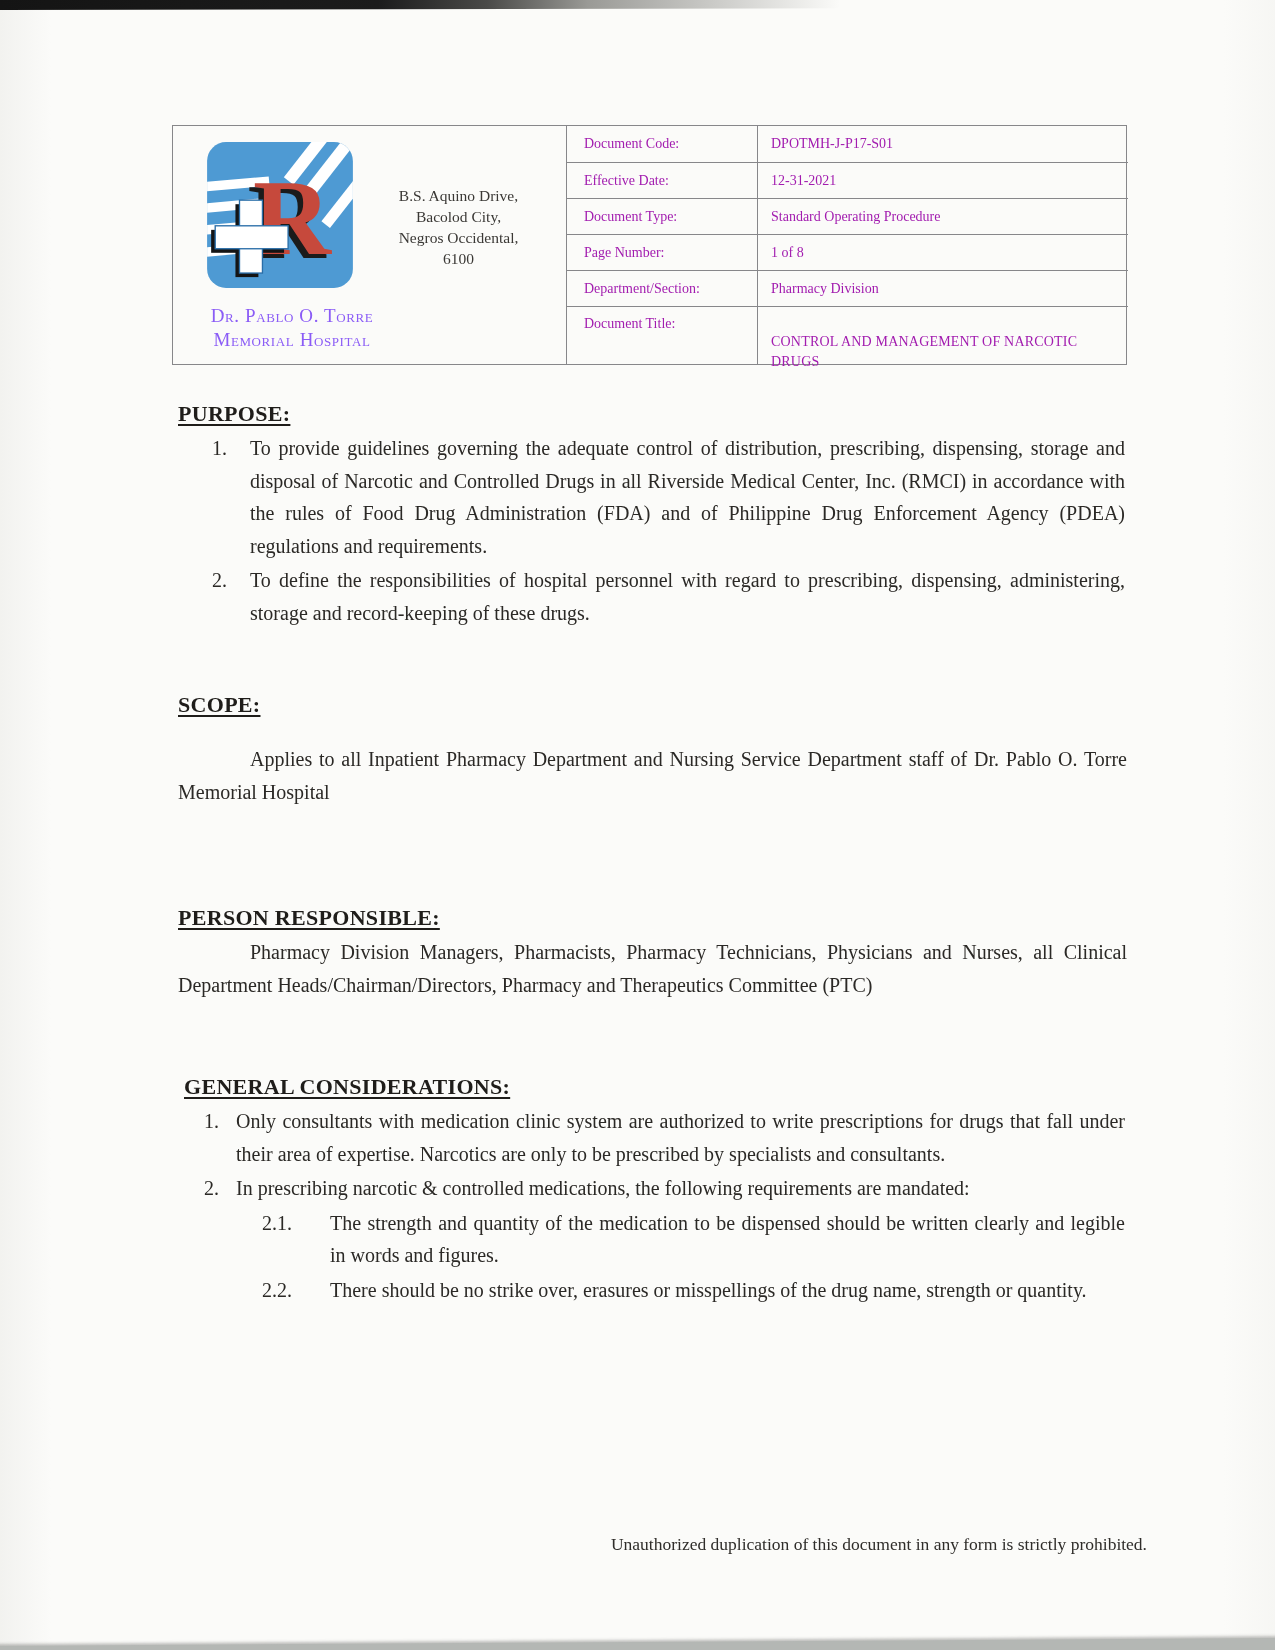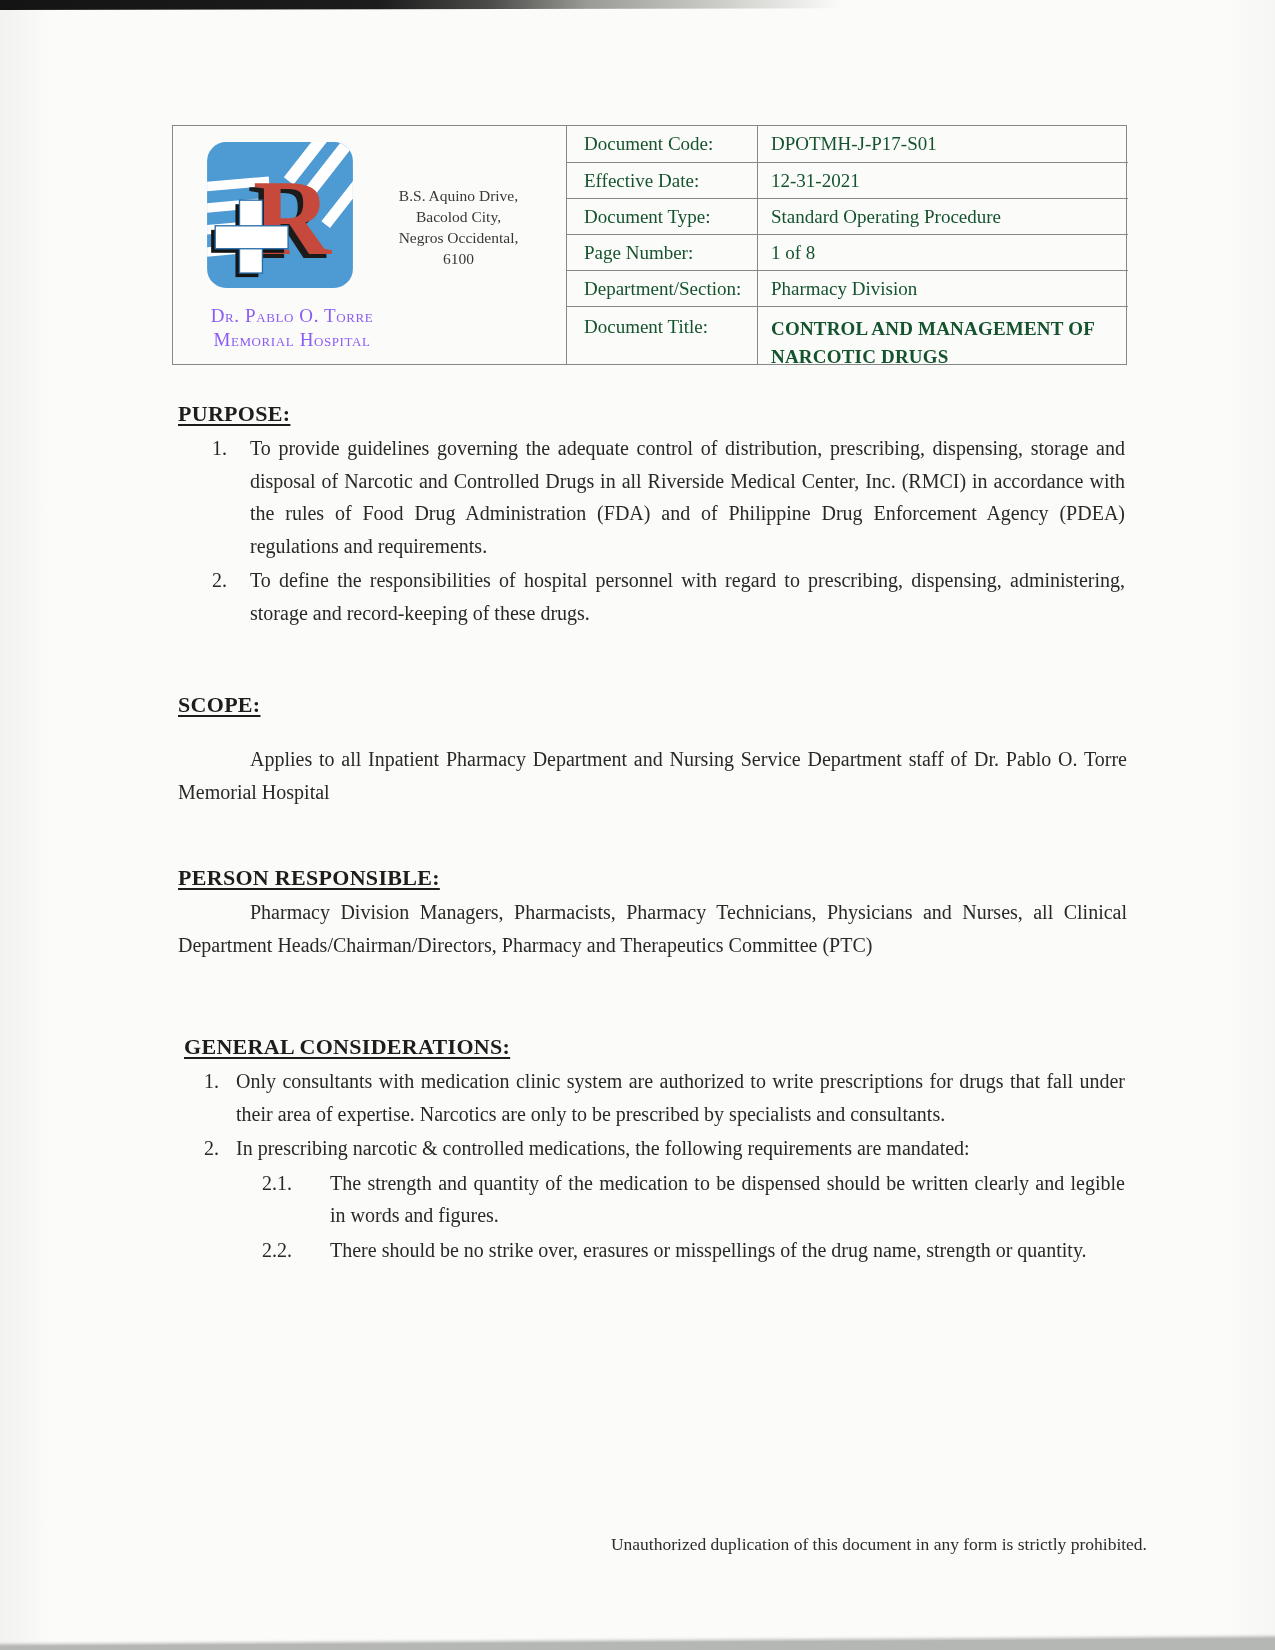--- a/index.html
+++ b/index.html
@@ -60,49 +60,49 @@
   .org-name {
     margin-top: 8px; margin-left: 2px;
     font-variant: small-caps;
     font-size: 19px; line-height: 1.25;
     letter-spacing: 0.6px; color: #8b5cf6;
     width: 210px; text-align: center;
   }
   .hcell {
     border-top: 1px solid #87878a;
     display: flex; align-items: center;
-    font-size: 19px; color: #14532d;
+    font-size: 14px; color: #a21caf;
   }
   .hcell.r1 { border-top: none; }
   .hcell.lab { grid-column: 2; padding-left: 17px; }
   .hcell.val { grid-column: 3; border-left: 1px solid #87878a; padding-left: 13px; }
   .hcell.title-lab { align-items: flex-start; padding-top: 9px; }
   .hcell.title-val {
-    align-items: flex-start; padding-top: 8px;
-    font-weight: bold; letter-spacing: 0.2px;
+    align-items: flex-start; padding-top: 25px;
+    font-weight: normal; letter-spacing: 0.2px;
     line-height: 1.45; padding-right: 30px;
   }
 
   
   .body-col {
     position: absolute; top: 362px; left: 178px;
     width: 949px;
     font-size: 20px; line-height: 32.5px;
   }
   h2.sec {
     font-size: 22px; font-weight: bold; color: #1f1d1a;
     letter-spacing: 0.3px;
     text-decoration: underline;
     text-decoration-thickness: 2px;
     text-underline-offset: 3px;
     line-height: 28px;
   }
   .sec-purpose { margin-top: 38px; }
   .sec-scope   { margin-top: 62px; }
-  .sec-person  { margin-top: 56px; }
+  .sec-person  { margin-top: 96px; }
   .sec-general { margin-top: 72px; margin-left: 6px; }
 
   .olist { margin-top: 4px; }
   .li { display: flex; margin-top: 2px; }
   .li .num { flex: 0 0 38px; text-align: left; padding-left: 34px; box-sizing: content-box; }
   .li .txt { flex: 1; text-align: justify; padding-right: 2px; }
   .li.gc .num { padding-left: 26px; flex-basis: 32px; }
 
   .sublist { margin-top: 2px; }
   .li.sub .num { padding-left: 84px; flex-basis: 68px; }

